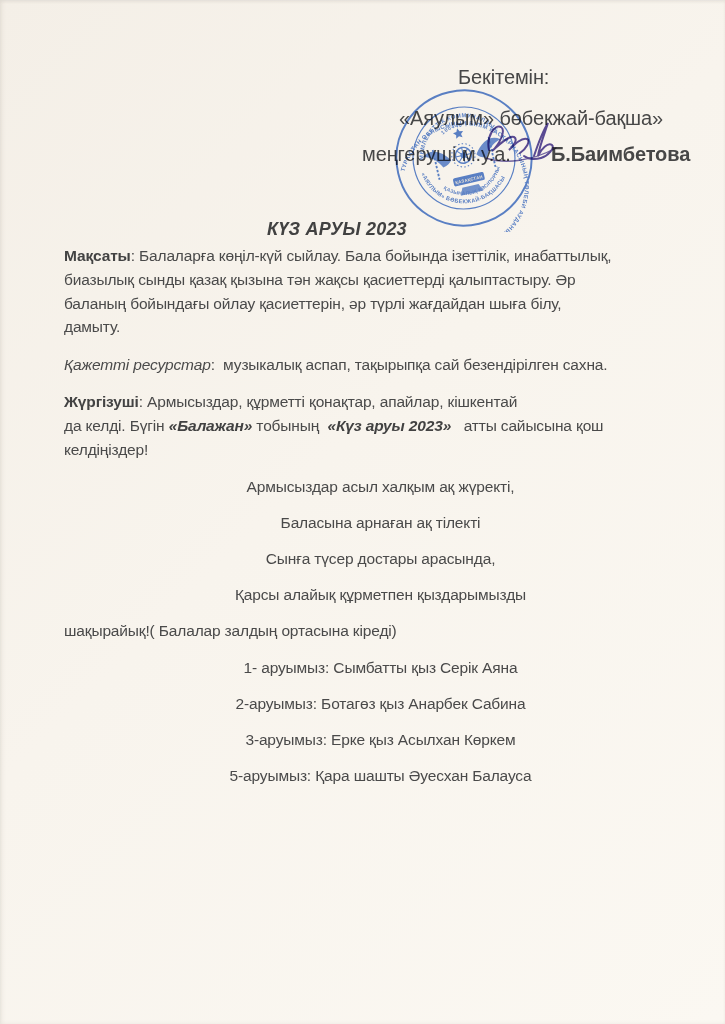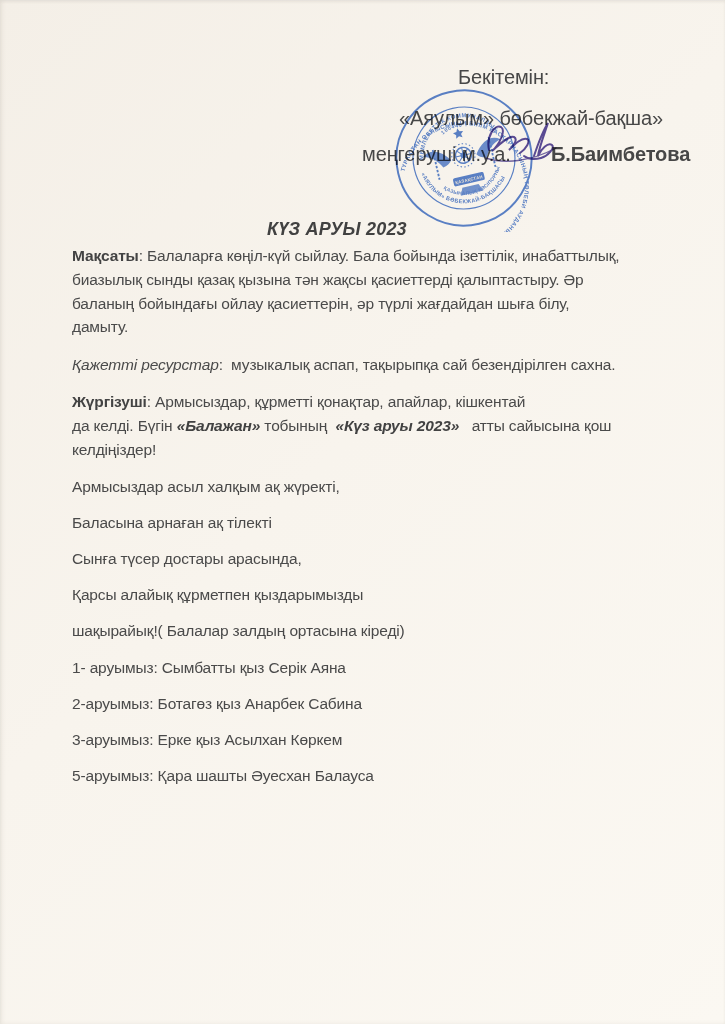--- a/index.html
+++ b/index.html
@@ -28,26 +28,26 @@
   .stamp{
     left:390px;top:84px;width:148px;height:148px;
     opacity:.9;mix-blend-mode:multiply;
   }
   .stamp text{font-family:"Liberation Sans",sans-serif;font-weight:bold;}
   .signature{
     left:482px;top:118px;width:80px;height:48px;
     mix-blend-mode:multiply;
   }
   .bodytext{
-    position:absolute;left:72px;top:244px;right:28px;
+    position:absolute;left:64px;top:244px;right:28px;
     font-size:15.5px;line-height:23.8px;letter-spacing:-0.15px;color:#4a4a4a;
   }
   .para{margin:0 0 13.5px 0;}
   .pline{display:block;white-space:pre;overflow:hidden;}
-  .gapline{margin:0 0 12.2px 0;}
+  .gapline{margin:0 0 12.2px 0;text-align:center;}
   .bold{font-weight:bold;color:#434343;}
   .italic{font-style:italic;}
   .bi{font-weight:bold;font-style:italic;color:#424242;}
 </style>
 </head>
 <body>
 
 <div class="page">
 
   <div class="abs appr appr1">Бекітемін:</div>

